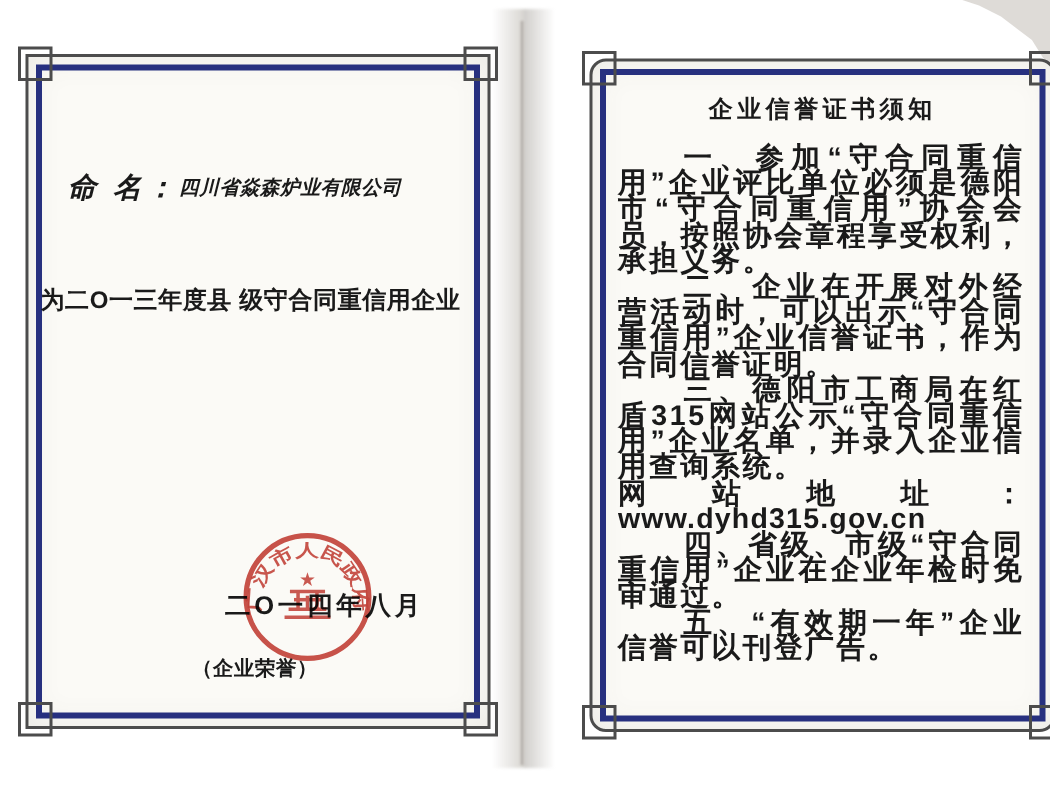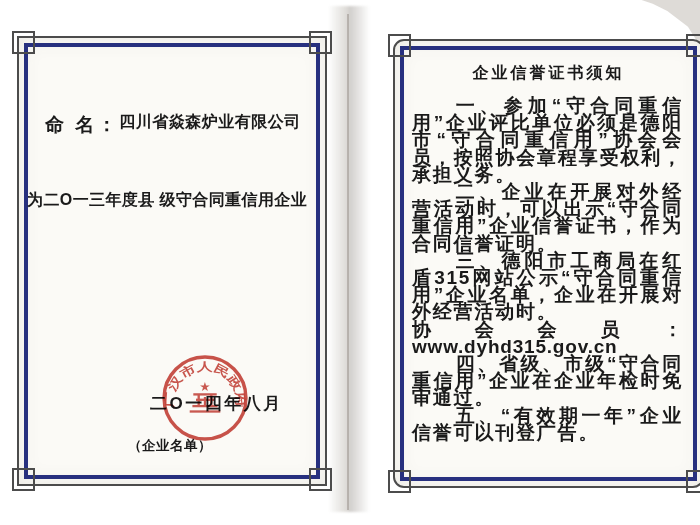--- a/index.html
+++ b/index.html
@@ -56,24 +56,24 @@
 
   
   .serial{
     position:absolute;left:140px;top:40px;
     font-family:"Liberation Serif","DejaVu Serif",serif;
     font-weight:700;font-size:14.5px;letter-spacing:.5px;white-space:nowrap;
   }
   .s-num{font-size:12.5px;position:relative;top:3px;letter-spacing:.8px;}
   .name-row{
     position:absolute;left:26px;top:74px;white-space:nowrap;
-    display:flex;align-items:flex-start;
+    display:flex;align-items:center;font-style:italic;
   }
   .name-label{font-size:19px;font-weight:700;letter-spacing:3px;}
-  .company{font-size:16px;font-weight:700;letter-spacing:.5px;}
+  .company{font-size:13px;font-weight:700;letter-spacing:.5px;}
   .award-line{
     position:absolute;left:8px;right:4px;top:152px;
     font-size:16px;font-weight:700;letter-spacing:.4px;
     white-space:nowrap;
   }
   .issue-line{
     position:absolute;left:37px;top:265px;
     font-size:16px;font-weight:700;letter-spacing:2.5px;white-space:nowrap;
   }
   .date-line{
@@ -147,35 +147,35 @@
       <g class="emblem">
         <text x="50" y="42" text-anchor="middle" font-size="14">★</text>
         <path d="M37 46 h26"></path>
         <path d="M40 52 h20"></path>
         <path d="M36 59 h28"></path>
         <path d="M43 46 v13 M50 49 v10 M57 46 v13"></path>
         <path d="M33 65 h34"></path>
       </g>
     </svg>
 
-    <div class="validity-line">（企业名单）</div>
+    <div class="validity-line">（企业荣誉）</div>
   </section>
 
   <section class="page right-page">
     <div class="navy-frame"></div>
     <div class="corner tl"></div>
     <div class="corner tr"></div>
     <div class="corner bl"></div>
     <div class="corner br"></div>
 
     <h2 class="notice-title">企业信誉证书须知</h2>
 
     <div class="notice-body">
       <p>一、参加“守合同重信用”企业评比单位必须是德阳市“守合同重信用”协会会员，按照协会章程享受权利，承担义务。</p>
       <p>二、企业在开展对外经营活动时，可以出示“守合同重信用”企业信誉证书，作为合同信誉证明。</p>
-      <p>三、德阳市工商局在红盾315网站公示“守合同重信用”企业名单，企业在开展对外经营活动时。</p>
-      <p class="no-indent">协会会员：www.dyhd315.gov.cn</p>
+      <p>三、德阳市工商局在红盾315网站公示“守合同重信用”企业名单，并录入企业信用查询系统。</p>
+      <p class="no-indent">网站地址：www.dyhd315.gov.cn</p>
       <p>四、省级、市级“守合同重信用”企业在企业年检时免审通过。</p>
       <p>五、“有效期一年”企业信誉可以刊登广告。</p>
     </div>
   </section>
 
 </div>
 
 </body></html>

